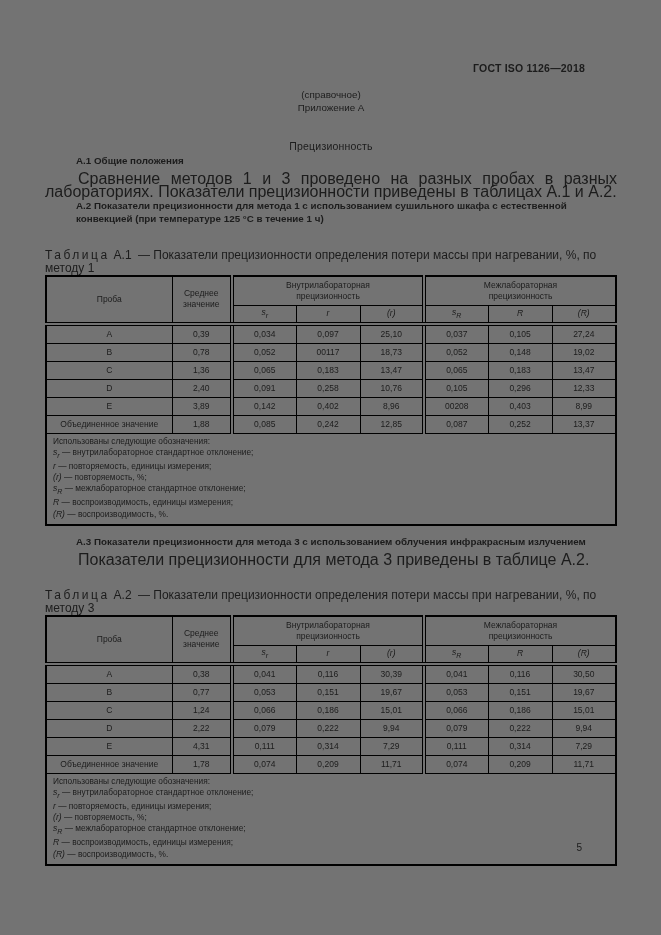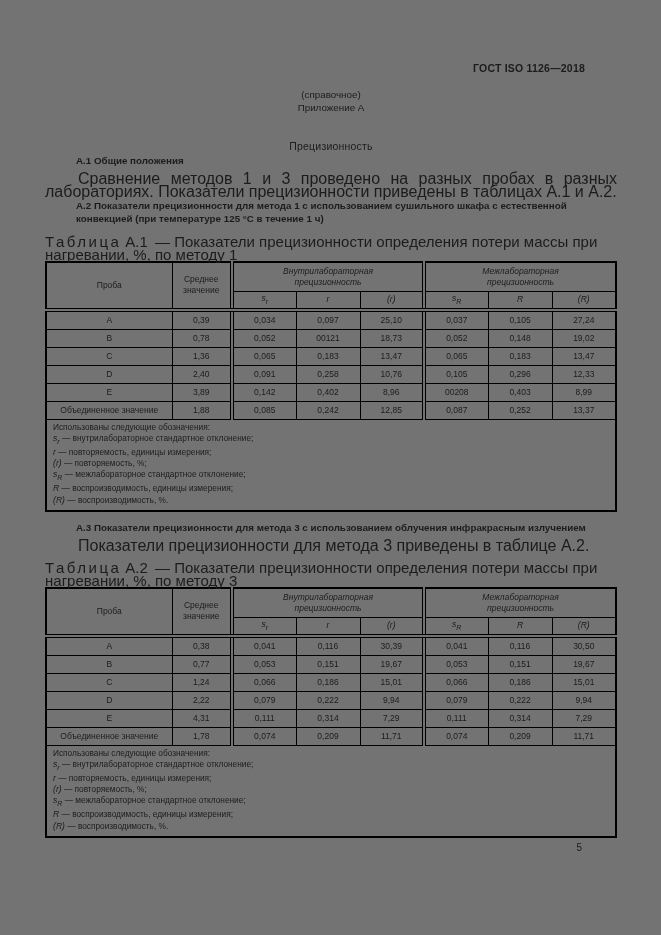--- a/index.html
+++ b/index.html
@@ -15,34 +15,34 @@
   .centered { text-align:center; }
   .appendix-line { font-size:9.8px; line-height:13px; }
   .main-title { margin-top:26px; font-size:10.5px; font-weight:normal; line-height:13px; letter-spacing:.2px; }
   .heading {
     margin:1px 0 0 31px; font-size:9.8px; font-weight:bold; line-height:13.5px;
   }
   .para {
     margin:4px 0 0 0; font-size:16px; line-height:13px;
     text-indent:33px; text-align:justify;
   }
-  .tcaption { margin-top:9px; font-size:15px; line-height:13px; }
+  .tcaption { margin-top:23px; font-size:12px; line-height:13px; }
   .tcap-label { letter-spacing:2.5px; margin-right:4px; }
   .tcap-num { margin-right:3px; }
 
   table.gost {
     margin-top:0; border-collapse:collapse; width:572px; table-layout:fixed;
     font-size:8.5px; border:2px solid #000;
   }
   table.gost th, table.gost td {
     border:1px solid #000; text-align:center; vertical-align:middle;
     padding:1px 2px; font-weight:normal; line-height:11px;
   }
   table.gost .ghead { height:26px; }
-  table.gost .ghead .wrapcap { display:inline-block; max-width:125px;font-style:italic; }
+  table.gost .ghead .wrapcap { display:inline-block; max-width:125px; }
   table.gost tr.symrow th { height:14px; }
   table.gost td { height:15px; }
   .dsep { border-left:4px double #000 !important; }
   .hb  { border-bottom:4px double #000 !important; }
   .sym, .sym i, td .sym { font-family:Liberation Sans, sans-serif; font-style:italic; }
   .sym sub { font-size:7px; }
   table.gost td.notes {
     text-align:left; padding:2px 6px 4px 6px; font-size:8.3px; line-height:11.3px; height:auto;
   }
   .note-line .sym { font-size:8.6px; }
@@ -103,21 +103,21 @@
             <td>0,097</td>
             <td>25,10</td>
             <td class="dsep">0,037</td>
             <td>0,105</td>
             <td>27,24</td>
           </tr>
           <tr>
             <td>B</td>
             <td>0,78</td>
             <td class="dsep">0,052</td>
-            <td>00121</td>
+            <td>00117</td>
             <td>18,73</td>
             <td class="dsep">0,052</td>
             <td>0,148</td>
             <td>19,02</td>
           </tr>
           <tr>
             <td>C</td>
             <td>1,36</td>
             <td class="dsep">0,065</td>
             <td>0,183</td>

